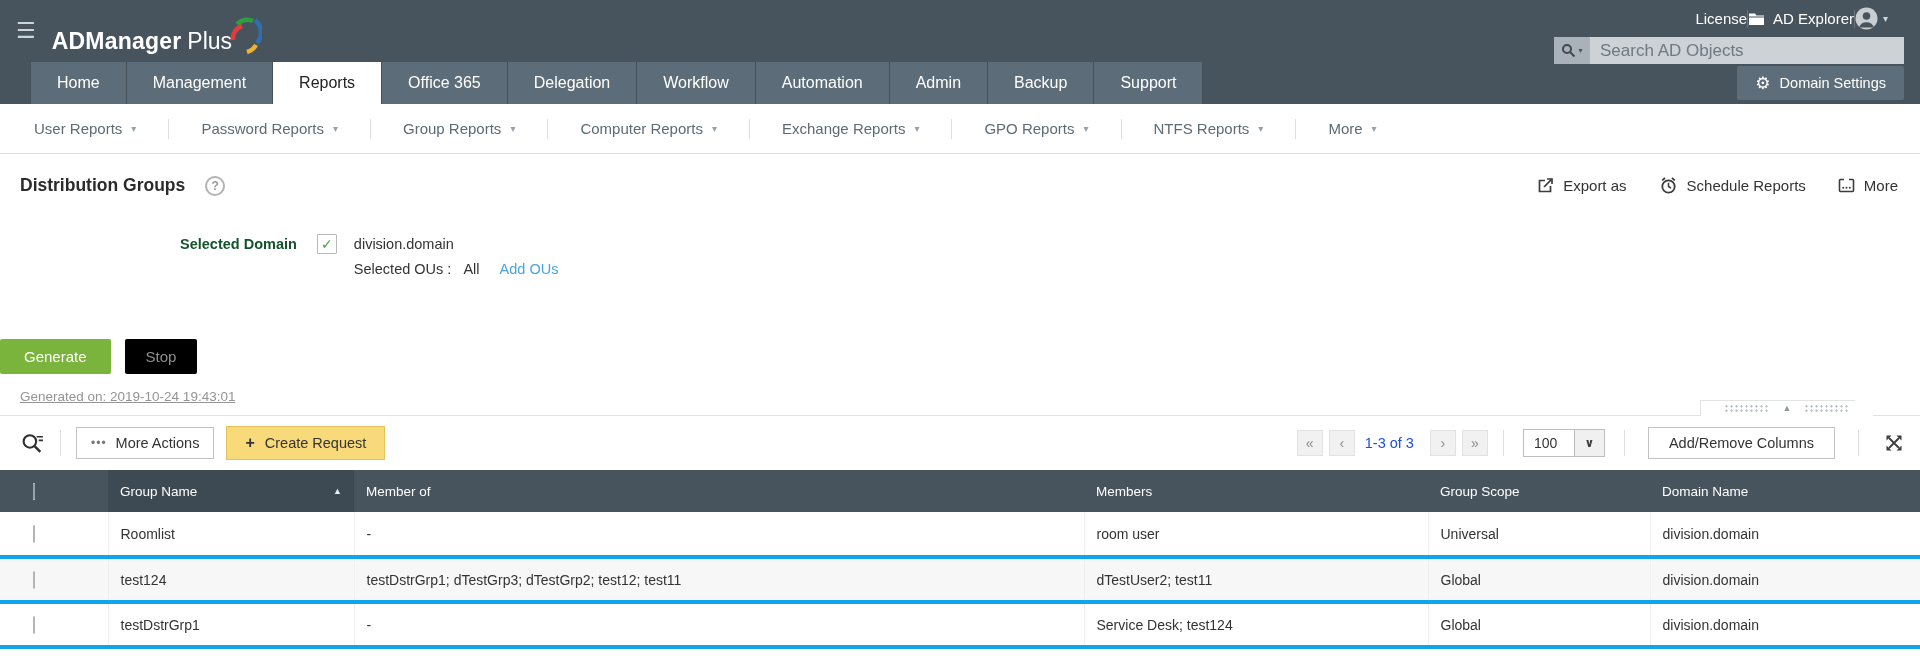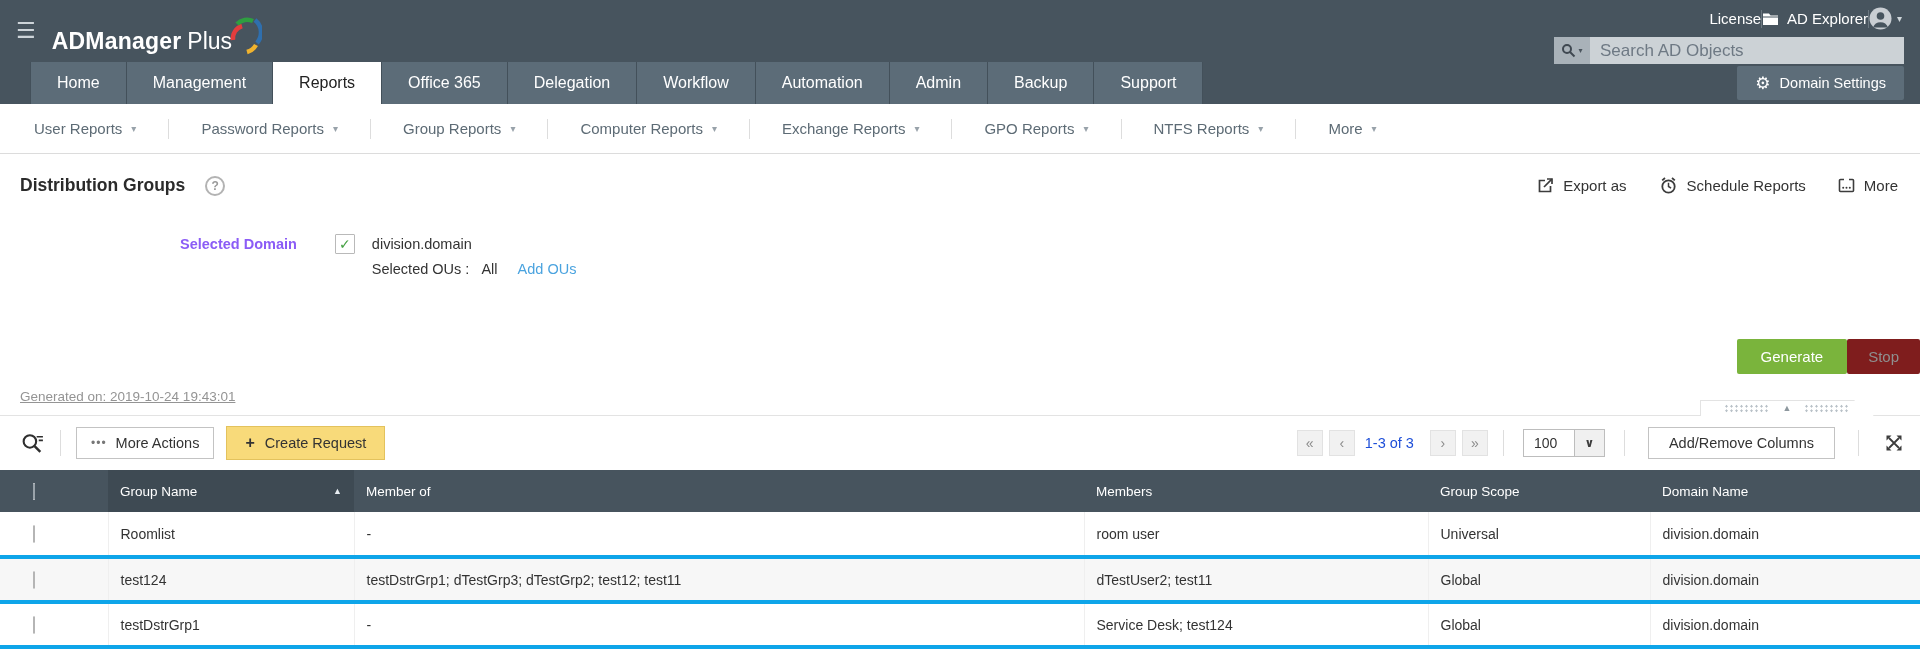--- a/index.html
+++ b/index.html
@@ -8,21 +8,21 @@
 
   
   .header-wrap { position:relative; }
   .topbar { height:62px; background:#47545e; display:flex; align-items:center; padding-left:16px; }
   .hamburger { color:#cdd4d9; font-size:22px; margin-right:16px; cursor:pointer; }
   .logo { display:flex; align-items:baseline; color:#fff; position:relative; }
   .logo-bold { font-size:23px; font-weight:700; letter-spacing:.2px; }
   .logo-light { font-size:23px; font-weight:300; margin-left:6px; }
   .logo-swirl { position:relative; top:6px; left:-6px; }
 
-  .topbar-links { position:absolute; top:7px; right:18px; display:flex; align-items:center; 
+  .topbar-links { position:absolute; top:7px; right:32px; display:flex; align-items:center; 
     color:#fff; font-size:15px; z-index:30;text-align:right; }
   .v-sep { width:1px; height:18px; background:#6b7780; }
   .top-link { display:flex; align-items:center; gap:8px; cursor:pointer; }
   .avatar-wrap { display:flex; align-items:center; gap:5px; cursor:pointer; }
   .caret { font-size:10px; color:#cfd6da; }
 
   .search-box { position:absolute; top:37px; right:16px; width:350px; height:27px; display:flex; z-index:30; }
   .search-seg { width:36px; background:#a9b2b9; display:flex; align-items:center; justify-content:center; gap:2px; cursor:pointer; }
   .search-seg .caret { color:#4a545d; font-size:8px; }
   .search-input { flex:1; border:0; background:#ccd2d6; padding:0 10px; font-size:17px; color:#4d5760; outline:none;
@@ -50,33 +50,33 @@
   
   .title-row { display:flex; align-items:center; padding:21px 22px 0 20px; }
   .page-title { font-size:17.5px; font-weight:700; color:#2b2b2b; margin-right:20px; }
   .help-circle { width:20px; height:20px; border:2px solid #b3b3b3; border-radius:50%; color:#9a9a9a;
     font-size:12px; font-weight:700; display:flex; align-items:center; justify-content:center; cursor:pointer; }
   .title-actions { margin-left:auto; display:flex; align-items:center; gap:32px; font-size:15px; color:#333; }
   .t-action { display:flex; align-items:center; gap:9px; cursor:pointer; }
 
   
   .filter { display:flex; padding:38px 0 0 180px; font-size:14.5px; }
-  .filter-label { font-weight:700; color:#8b5cf6; margin-right:38px; line-height:21px; }
+  .filter-label { font-weight:700; color:#14532d; margin-right:20px; line-height:21px; }
   .checkbox { width:20px; height:20px; border:1px solid #b9b9b9; border-radius:1px; background:#fff;
     display:flex; align-items:center; justify-content:center; color:#45a143; font-weight:700; font-size:14px;
     margin-right:17px; cursor:pointer; }
   .filter-line1 { color:#333; line-height:21px; }
   .filter-line2 { color:#333; margin-top:6px; }
   .add-ous { color:#4aa3df; margin-left:16px; cursor:pointer; }
 
   
-  .btn-row { display:flex; justify-content:flex-end; margin-top:62px; }
+  .btn-row { display:flex; justify-content:flex-start; gap:14px; margin-top:62px; }
   .btn { border:0; border-radius:2px; font-size:15px; font-family:inherit; cursor:pointer; }
   .btn-generate { background:#7ab43c; color:#fff; padding:9px 24px; }
-  .btn-stop { background:#7f1d1d; color:#8f8f8f; padding:9px 21px; }
+  .btn-stop { background:#000000; color:#8f8f8f; padding:9px 21px; }
 
   .generated { margin:15px 0 0 20px; color:#949494; font-size:13.5px;text-decoration:underline; }
 
   
   .grid { border-top:1px solid #e3e3e3; position:relative; margin-top:11px; }
   .collapse-tab { position:absolute; top:-16px; right:46px; width:174px; height:16px; background:#fff;
     border:1px solid #e3e3e3; border-bottom:none; display:flex; align-items:center; justify-content:center;
     gap:13px; clip-path:polygon(0 0, calc(100% - 20px) 0, 100% 100%, 0 100%); cursor:pointer; }
   .dots-pad { width:46px; height:9px;
     background-image:radial-gradient(circle,#b9c1c7 1.1px,transparent 1.3px); background-size:5px 4.5px; }

